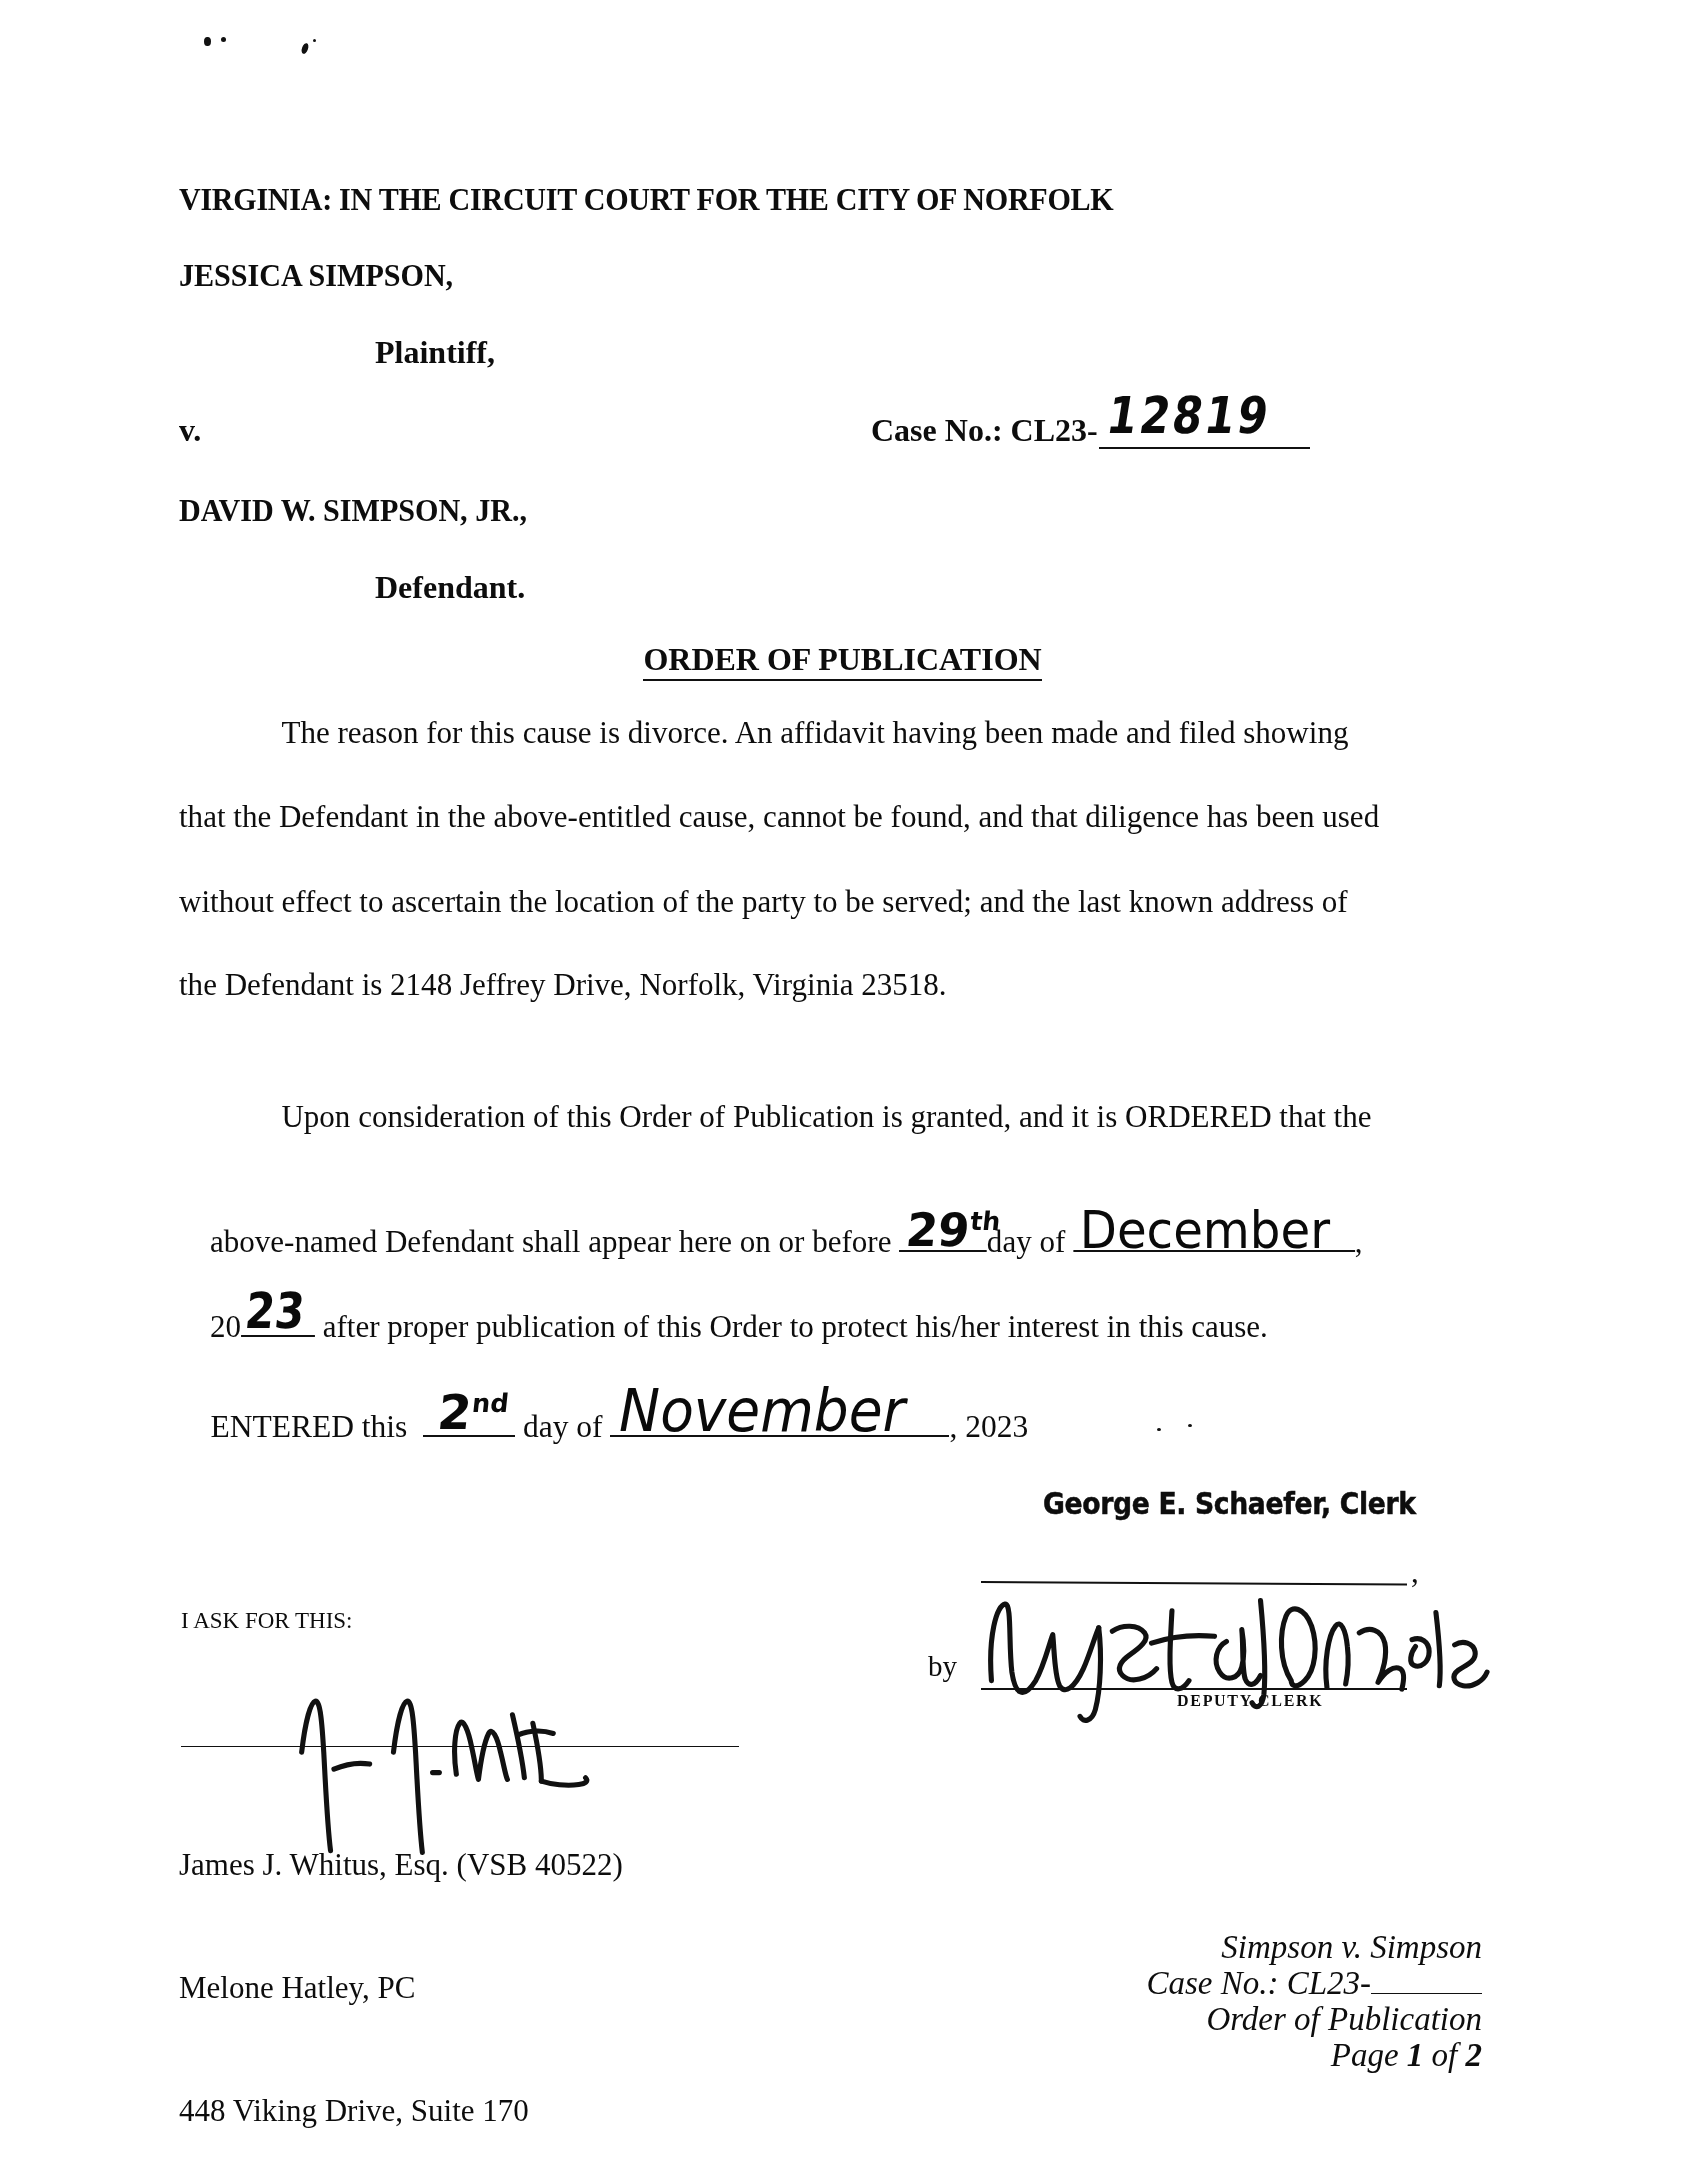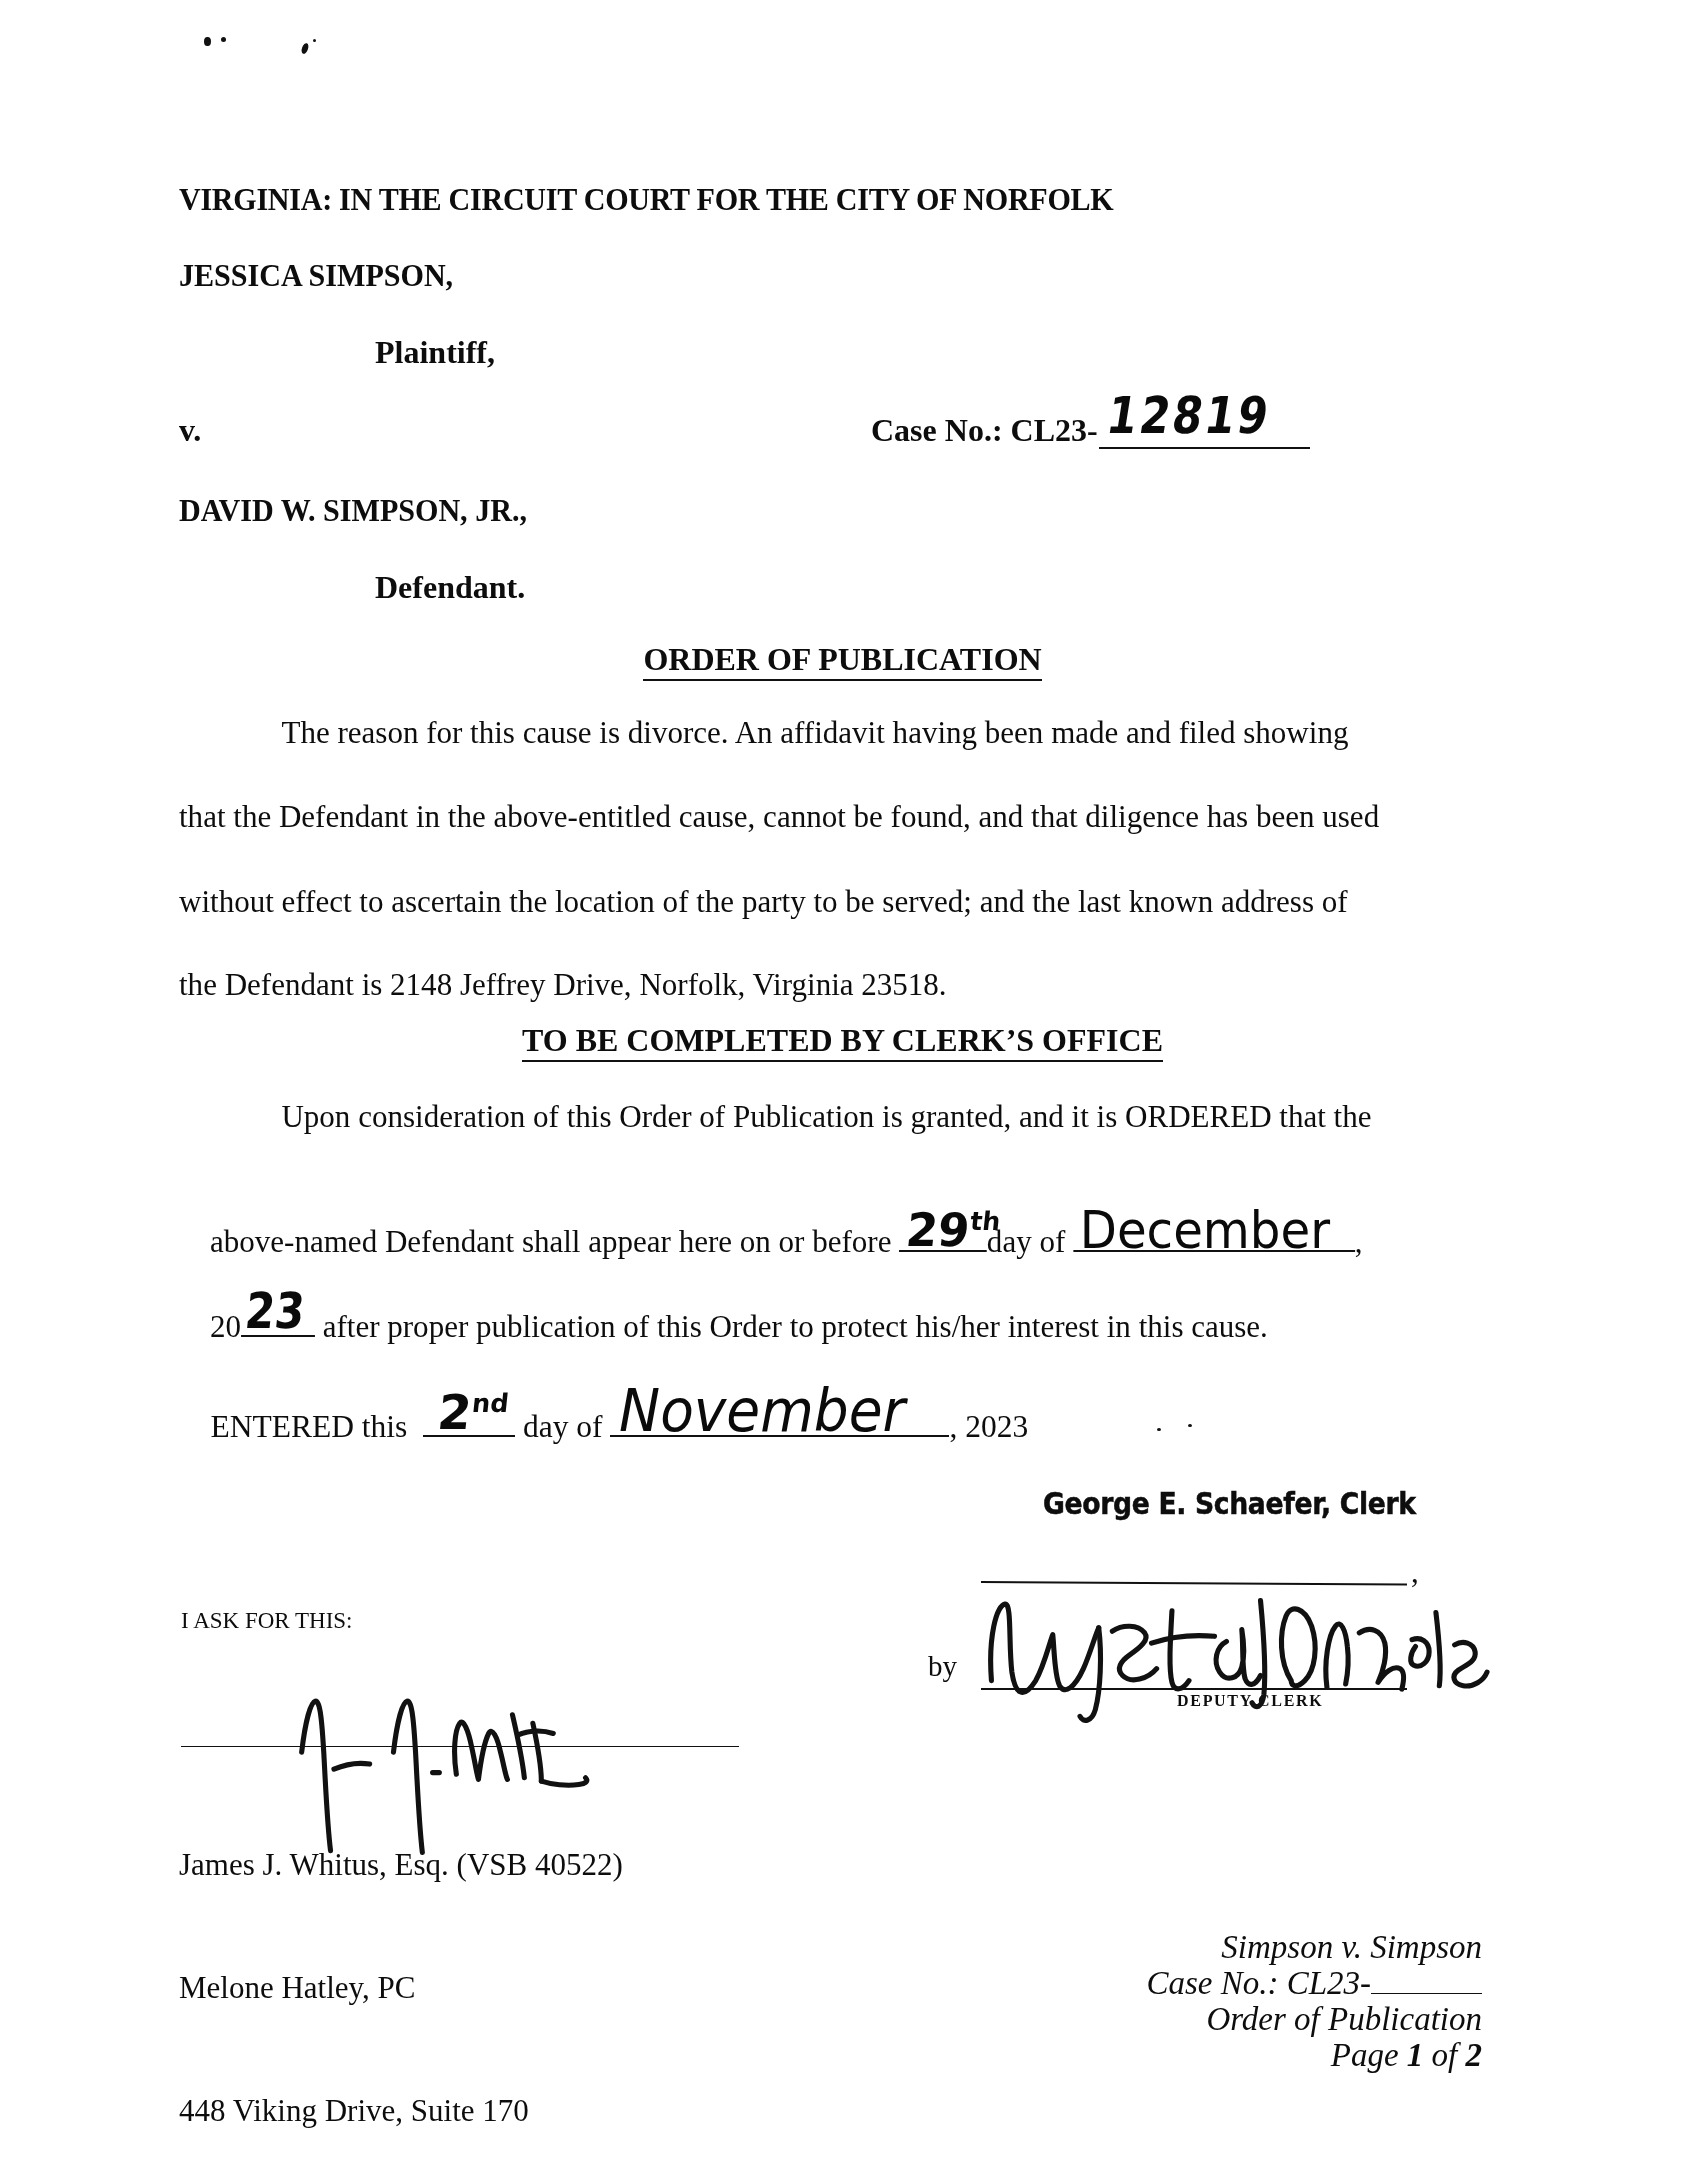--- a/index.html
+++ b/index.html
@@ -290,21 +290,20 @@
     <span>Case No.: CL23-</span><span class="caseno-blank"><span class="hand caseno-hand">12819</span></span>
   </div>
 
   <div class="abs heading h-order"><span>ORDER OF PUBLICATION</span></div>
 
   <div class="abs body-line bl1 indent">The reason for this cause is divorce. An affidavit having been made and filed showing</div>
   <div class="abs body-line bl2">that the Defendant in the above-entitled cause, cannot be found, and that diligence has been used</div>
   <div class="abs body-line bl3">without effect to ascertain the location of the party to be served; and the last known address of</div>
   <div class="abs body-line bl4">the Defendant is 2148 Jeffrey Drive, Norfolk, Virginia 23518.</div>
 
-  <div class="abs heading h-clerk"><span>TO BE COMPLETED BY CLERK’S OFFICE</span></div>
 
   <div class="abs body-line cl1 indent">Upon consideration of this Order of Publication is granted, and it is ORDERED that the</div>
 
   <div class="abs body-line cl2">
     <span>above-named Defendant shall appear here on or before</span><span> </span><span class="fill fill-day"><span class="hand hand-day"><span>29</span><sup>th</sup></span></span><span>day of</span><span> </span><span class="fill fill-month"><span class="hand hand-month">December</span></span><span>,</span>
   </div>
 
   <div class="abs body-line cl3">
     <span>20</span><span class="fill fill-year"><span class="hand hand-year">23</span></span><span> </span><span>after proper publication of this Order to protect his/her interest in this cause.</span>
   </div>

